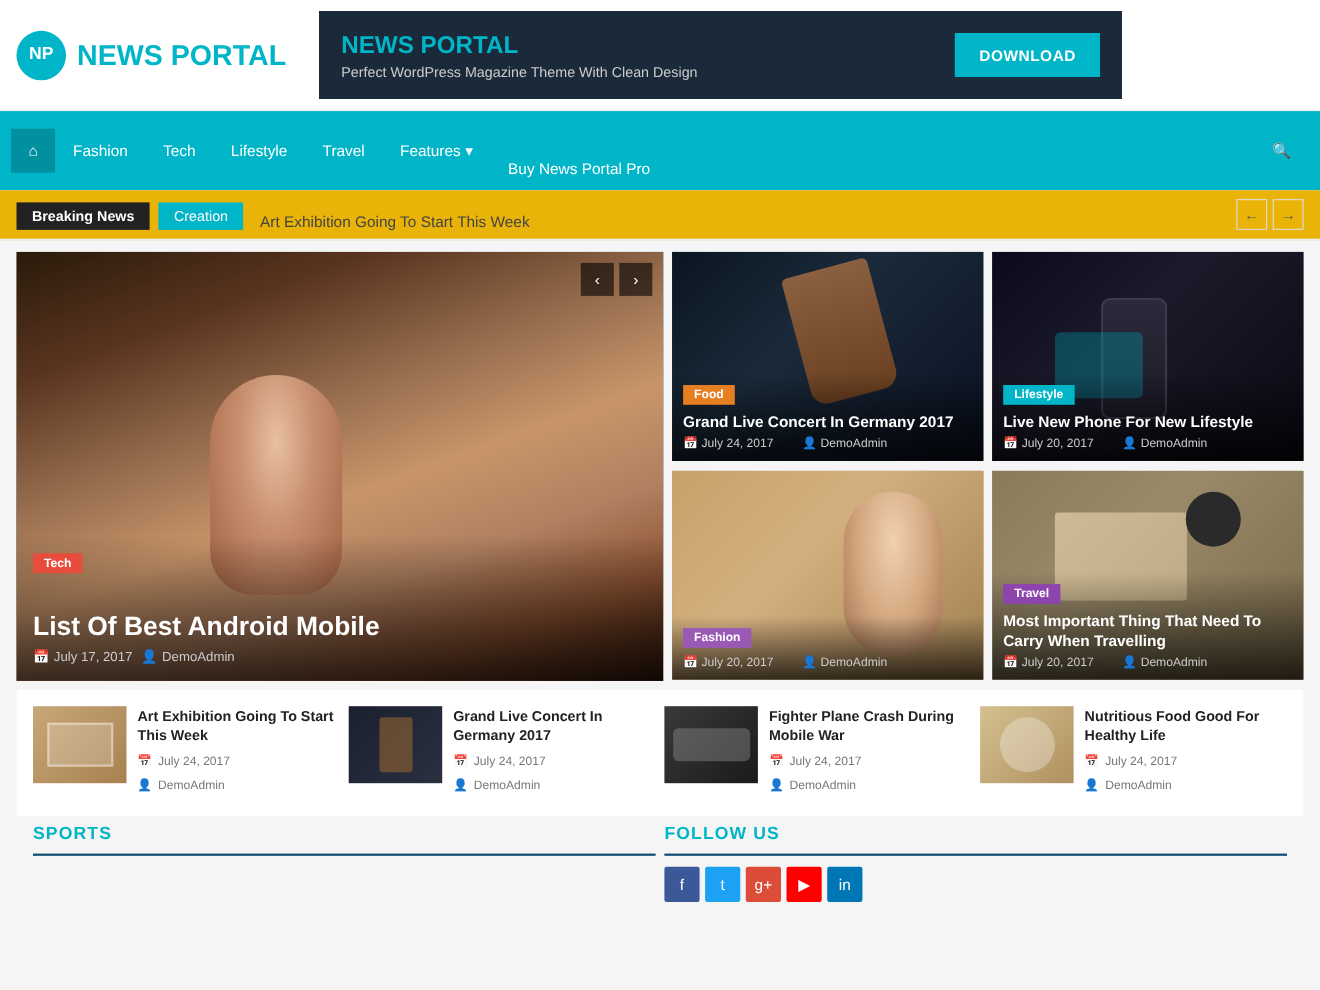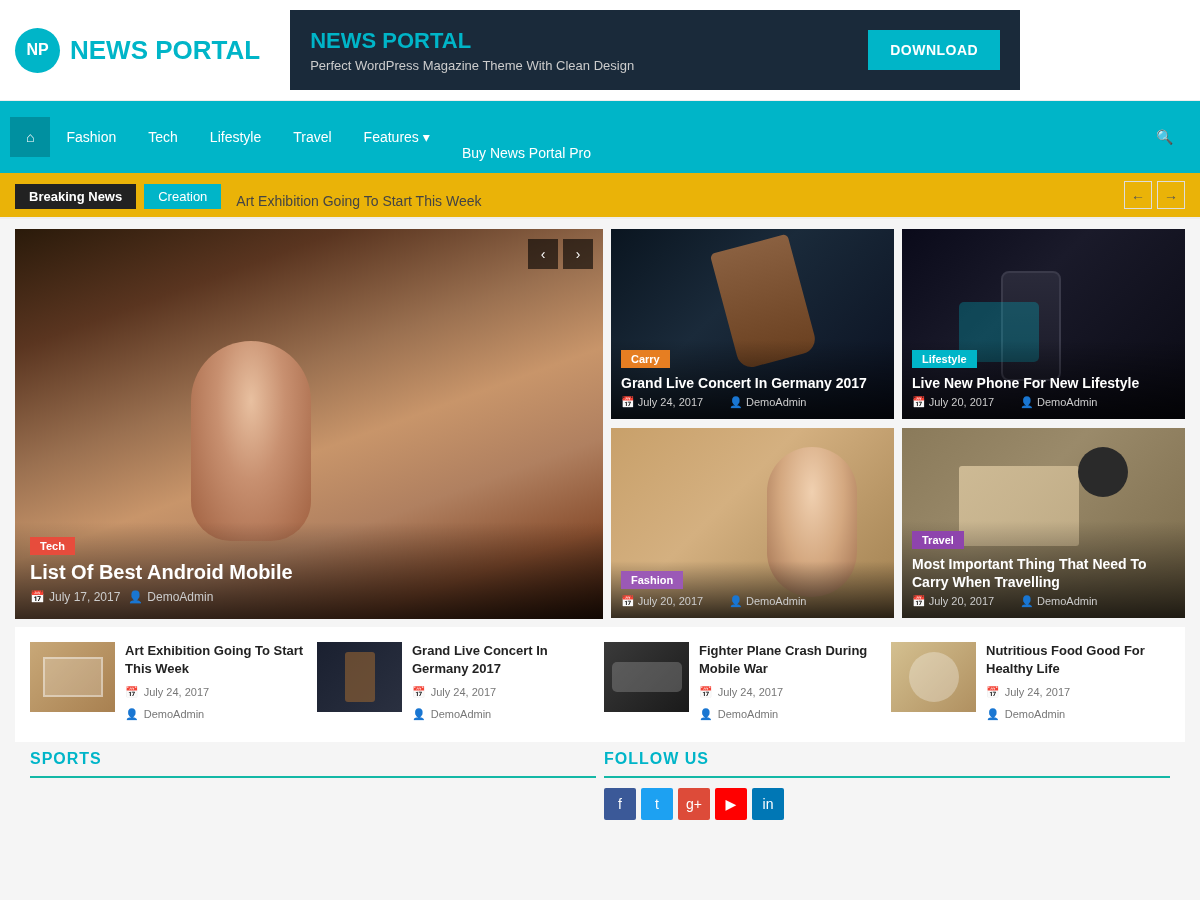--- a/index.html
+++ b/index.html
@@ -43,21 +43,21 @@
     .hero-card .hero-img { width: 100%; height: 390px; background: linear-gradient(135deg, #3a2a1a 0%, #6b4c2a 30%, #8a6040 60%, #a07050 100%); display: flex; align-items: center; justify-content: center; overflow: hidden; position: relative; }
     .hero-nav { position: absolute; top: 10px; right: 10px; display: flex; gap: 5px; }
     .hero-nav-btn { background: rgba(0,0,0,0.6); color: #fff; border: none; width: 30px; height: 30px; cursor: pointer; font-size: 14px; display: flex; align-items: center; justify-content: center; }
     .hero-info { position: absolute; bottom: 0; left: 0; right: 0; padding: 15px; background: linear-gradient(transparent, rgba(0,0,0,0.7)); }
     .tag-badge { display: inline-block; padding: 3px 10px; font-size: 11px; font-weight: bold; color: #fff; margin-bottom: 6px; }
     .tag-tech { background: #e74c3c; }
     .tag-music { background: #e67e22; }
     .tag-fashion { background: #9b59b6; }
     .tag-lifestyle { background: #00b5c8; }
     .tag-travel { background: #8e44ad; }
-    .hero-title { color: #fff; font-size: 20px; font-weight: bold; margin-bottom: 6px; }
+    .hero-title { color: #fff; font-size: 24px; font-weight: bold; margin-bottom: 6px; margin-top: 29px; }
     .hero-meta { color: #ccc; font-size: 12px; display: flex; gap: 8px; }
     .meta-icon { margin-right: 4px; }
 
     
     .grid-right { display: grid; grid-template-rows: 1fr 1fr; gap: 8px; }
     .card { position: relative; overflow: hidden; background: #555; height: 190px; }
     .card-img { width: 100%; height: 100%; }
     .card-info { position: absolute; bottom: 0; left: 0; right: 0; padding: 10px; background: linear-gradient(transparent, rgba(0,0,0,0.75)); }
     .card-title { color: #fff; font-size: 14px; font-weight: bold; margin-bottom: 4px; line-height: 1.3; }
     .card-meta { color: #ccc; font-size: 11px; display: flex; gap: 26px; }
@@ -73,21 +73,21 @@
     .news-strip-item { display: flex; gap: 10px; align-items: flex-start; }
     .strip-thumb { width: 85px; height: 70px; flex-shrink: 0; }
     .strip-thumb-img { width: 100%; height: 100%; object-fit: cover; }
     .strip-content { flex: 1; }
     .strip-title { font-size: 13px; font-weight: bold; color: #222; line-height: 1.4; margin-bottom: 5px; }
     .strip-meta { font-size: 11px; color: #777; line-height: 1.8; }
     .strip-meta-row { display: flex; align-items: center; gap: 5px; margin-bottom: 2px; }
 
     
     .sections-row { display: grid; grid-template-columns: 1fr 1fr; gap: 8px; padding: 0 15px 10px; }
-    .section-header { border-bottom: 2px solid #14b8a6; padding-bottom: 8px; margin-bottom: 10px; }
+    .section-header { border-bottom: 2px solid #0c4a6e; padding-bottom: 8px; margin-bottom: 10px; }
     .section-title { font-size: 16px; font-weight: 900; color: #00b5c8; text-transform: uppercase; letter-spacing: 1px; }
 
     
     .thumb-art { background: linear-gradient(135deg, #c8a06a, #a08050); }
     .thumb-concert { background: linear-gradient(135deg, #1a2a3a, #2a3a4a); }
     .thumb-plane { background: linear-gradient(135deg, #4a4a4a, #2a2a2a); }
     .thumb-food { background: linear-gradient(135deg, #c8a06a, #d4b080); }
 
     
     .social-icons { display: flex; gap: 5px; margin-top: 10px; }
@@ -167,21 +167,21 @@
       </div>
     </div>
 
     <div class="grid-right">
 
       <div class="card card-guitar">
         <div class="card-img" style="background:linear-gradient(135deg,#0a1520 0%,#1a2a3a 40%,#0a1020 100%);width:100%;height:100%;position:relative;">
           <div style="position:absolute;bottom:30%;left:40%;width:80px;height:120px;background:linear-gradient(180deg,#8a6040 0%,#6a4020 100%);transform:rotate(-15deg);border-radius:5px 5px 15px 15px;"></div>
         </div>
         <div class="card-info">
-          <div class="tag-badge tag-music">Carry</div>
+          <div class="tag-badge tag-music">Food</div>
           <div class="card-title">Grand Live Concert In Germany 2017</div>
           <div class="card-meta">
             <span>📅 July 24, 2017</span>
             <span>👤 DemoAdmin</span>
           </div>
         </div>
       </div>
 
       <div class="card card-woman">
         <div class="card-img" style="background:linear-gradient(135deg,#c8a06a 0%,#d4b080 40%,#a08050 100%);width:100%;height:100%;position:relative;">

